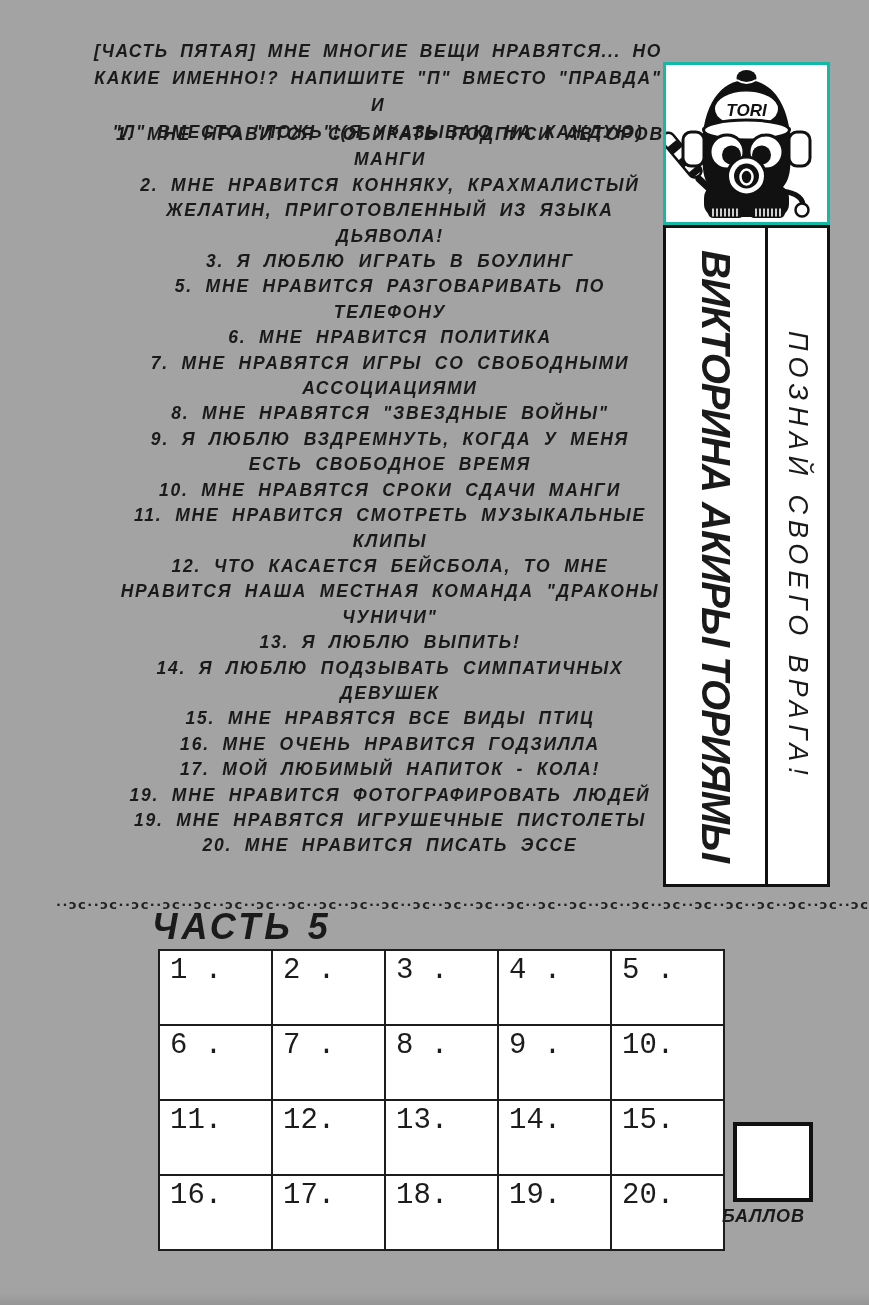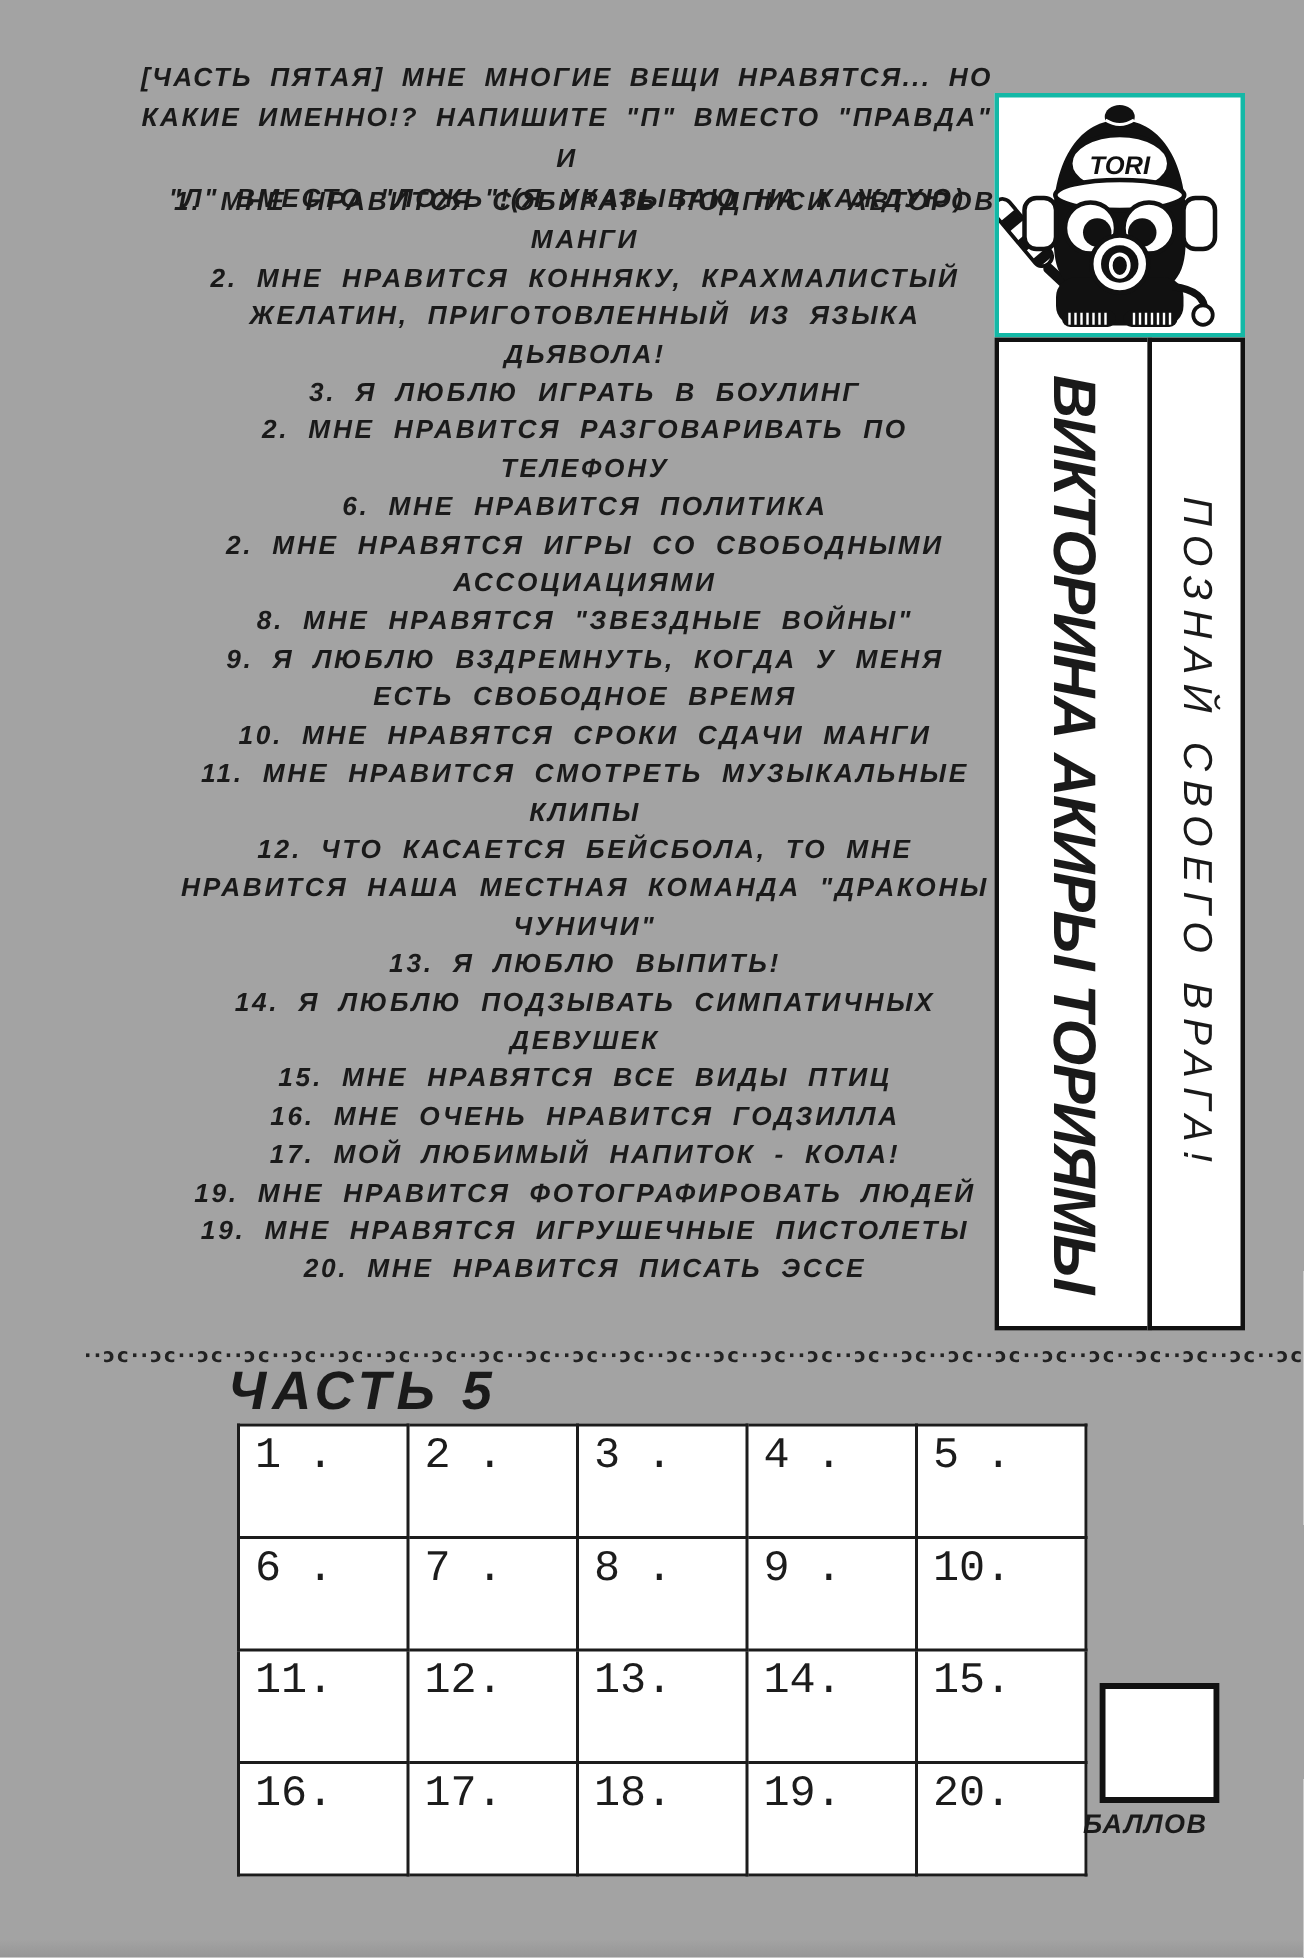--- a/index.html
+++ b/index.html
@@ -87,24 +87,24 @@
 КАКИЕ ИМЕННО!? НАПИШИТЕ "П" ВМЕСТО "ПРАВДА" И
 "Л" ВМЕСТО "ЛОЖЬ"!(Я УКАЗЫВАЮ НА КАЖДУЮ)</div>
 
   <div class="quiz-list">
     <p>1. МНЕ НРАВИТСЯ СОБИРАТЬ ПОДПИСИ АВТОРОВ
 МАНГИ</p>
     <p>2. МНЕ НРАВИТСЯ КОННЯКУ, КРАХМАЛИСТЫЙ
 ЖЕЛАТИН, ПРИГОТОВЛЕННЫЙ ИЗ ЯЗЫКА
 ДЬЯВОЛА!</p>
     <p>3. Я ЛЮБЛЮ ИГРАТЬ В БОУЛИНГ</p>
-    <p>2. МНЕ НРАВИТСЯ РАЗГОВАРИВАТЬ ПО
+    <p>5. МНЕ НРАВИТСЯ РАЗГОВАРИВАТЬ ПО
 ТЕЛЕФОНУ</p>
     <p>6. МНЕ НРАВИТСЯ ПОЛИТИКА</p>
-    <p>2. МНЕ НРАВЯТСЯ ИГРЫ СО СВОБОДНЫМИ
+    <p>7. МНЕ НРАВЯТСЯ ИГРЫ СО СВОБОДНЫМИ
 АССОЦИАЦИЯМИ</p>
     <p>8. МНЕ НРАВЯТСЯ "ЗВЕЗДНЫЕ ВОЙНЫ"</p>
     <p>9. Я ЛЮБЛЮ ВЗДРЕМНУТЬ, КОГДА У МЕНЯ
 ЕСТЬ СВОБОДНОЕ ВРЕМЯ</p>
     <p>10. МНЕ НРАВЯТСЯ СРОКИ СДАЧИ МАНГИ</p>
     <p>11. МНЕ НРАВИТСЯ СМОТРЕТЬ МУЗЫКАЛЬНЫЕ
 КЛИПЫ</p>
     <p>12. ЧТО КАСАЕТСЯ БЕЙСБОЛА, ТО МНЕ
 НРАВИТСЯ НАША МЕСТНАЯ КОМАНДА "ДРАКОНЫ
 ЧУНИЧИ"</p>

